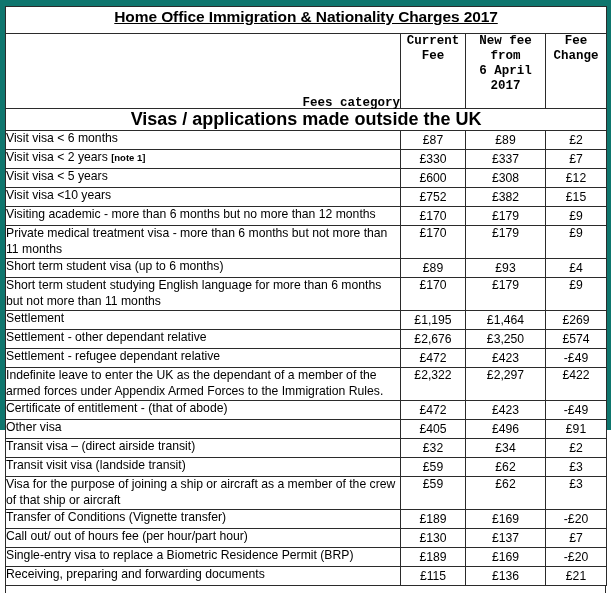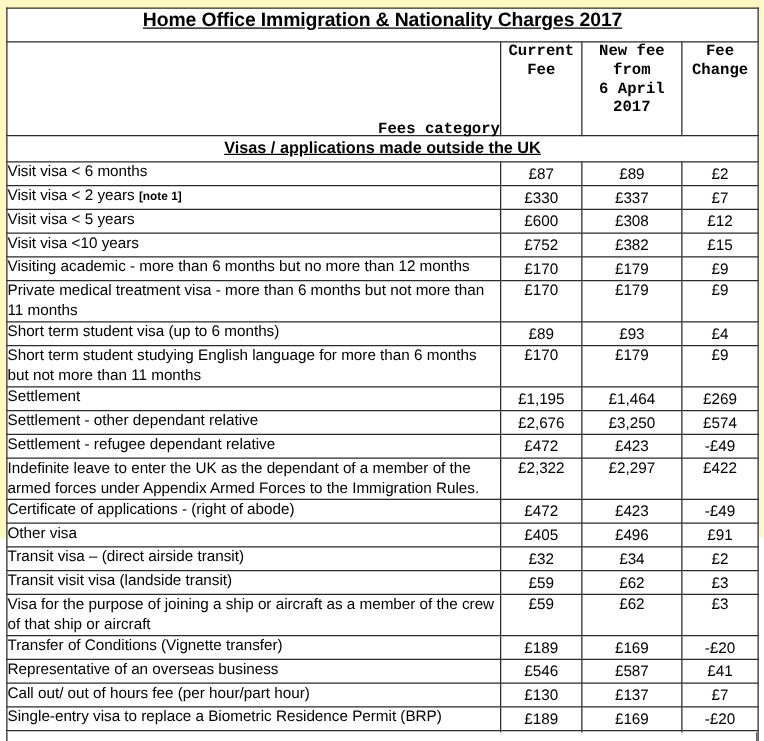--- a/index.html
+++ b/index.html
@@ -12,21 +12,21 @@
     height: 593px;
     overflow: hidden;
     font-family: "Liberation Sans", sans-serif;
     color: #000000;
     -webkit-font-smoothing: none;
   }
   .sheet {
     position: relative;
     width: 611px;
     height: 430px;
-    background: #fef9c3;
+    background: #0f766e;
   }
   table.fees {
     position: absolute;
     left: 5px;
     top: 6px;
     width: 601px;
     border-collapse: collapse;
     table-layout: fixed;
     background: #ffffff;
   }
@@ -83,23 +83,22 @@
   }
   td.head-cell .hl2 { display: block; }
 
   
   td.section-cell {
     height: 20px;
     vertical-align: middle;
     text-align: center;
   }
   .section-title {
-    font-size: 13px;
-    font-weight: bold;
-    text-decoration: underline;
+    font-size: 18px;
+    font-weight: bold;
   }
 
   
   td.label {
     font-size: 12.2px;
     line-height: 15.5px;
     padding: 1px 0 0 3px;
     vertical-align: top;
     text-align: left;
   }
@@ -243,21 +242,21 @@
           <td class="num">£423</td>
           <td class="num">-£49</td>
         </tr>
         <tr class="r2">
           <td class="label"><span>Indefinite leave to enter the UK as the dependant of a member of the armed forces under Appendix Armed Forces to the Immigration Rules.</span></td>
           <td class="num">£2,322</td>
           <td class="num">£2,297</td>
           <td class="num">£422</td>
         </tr>
         <tr class="r1">
-          <td class="label"><span>Certificate of applications - (right of abode)</span></td>
+          <td class="label"><span>Certificate of entitlement - (that of abode)</span></td>
           <td class="num">£472</td>
           <td class="num">£423</td>
           <td class="num">-£49</td>
         </tr>
         <tr class="r1">
           <td class="label"><span>Other visa</span></td>
           <td class="num">£405</td>
           <td class="num">£496</td>
           <td class="num">£91</td>
         </tr>
@@ -279,26 +278,20 @@
           <td class="num">£62</td>
           <td class="num">£3</td>
         </tr>
         <tr class="r1">
           <td class="label"><span>Transfer of Conditions (Vignette transfer)</span></td>
           <td class="num">£189</td>
           <td class="num">£169</td>
           <td class="num">-£20</td>
         </tr>
         <tr class="r1">
-          <td class="label"><span>Representative of an overseas business</span></td>
-          <td class="num">£546</td>
-          <td class="num">£587</td>
-          <td class="num">£41</td>
-        </tr>
-        <tr class="r1">
           <td class="label"><span>Call out/ out of hours fee (per hour/part hour)</span></td>
           <td class="num">£130</td>
           <td class="num">£137</td>
           <td class="num">£7</td>
         </tr>
         <tr class="r1">
           <td class="label"><span>Single-entry visa to replace a Biometric Residence Permit (BRP)</span></td>
           <td class="num">£189</td>
           <td class="num">£169</td>
           <td class="num">-£20</td>

